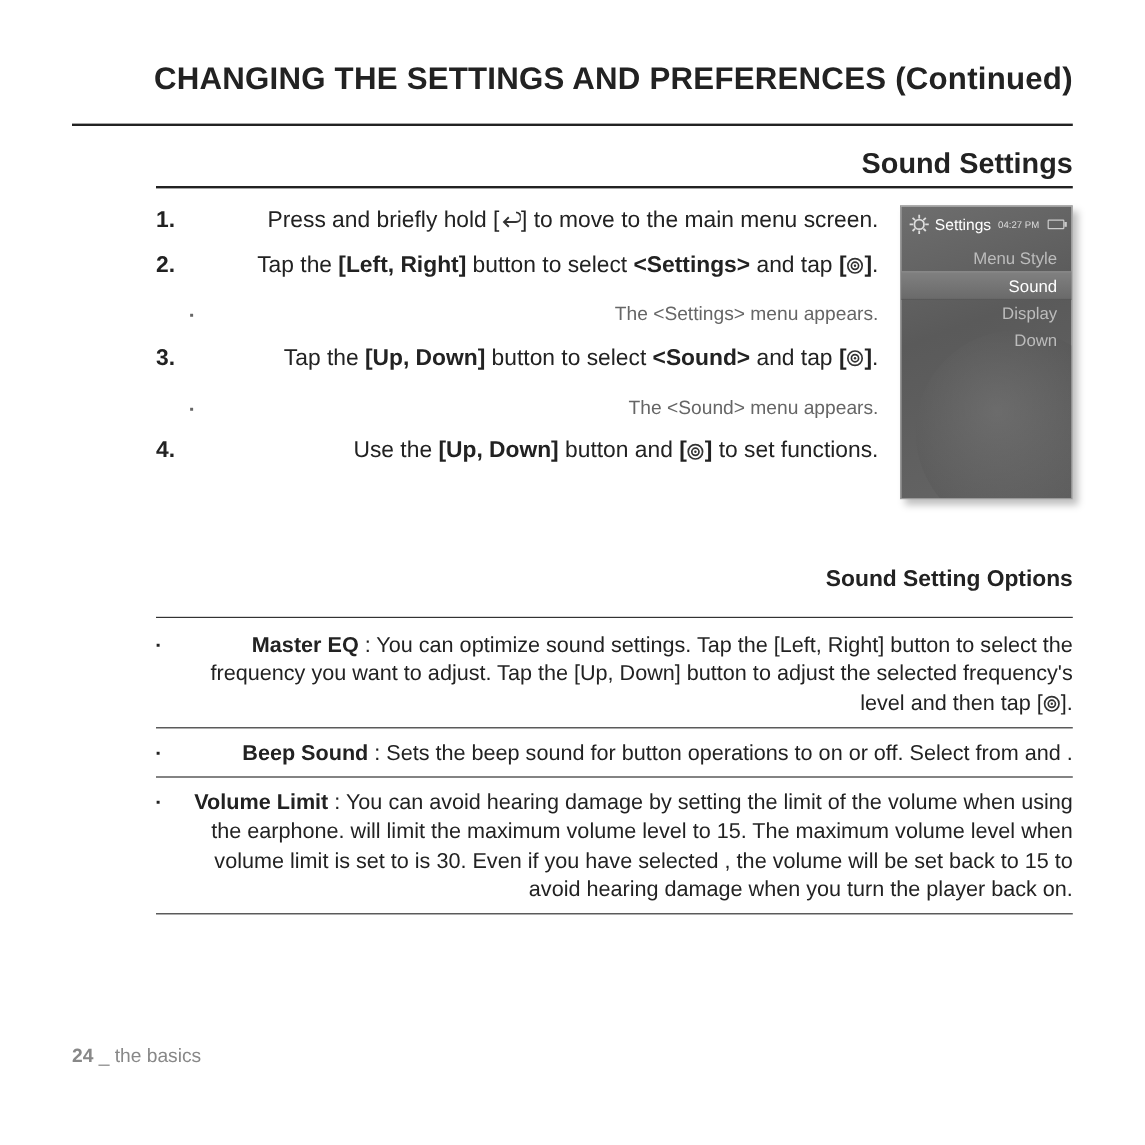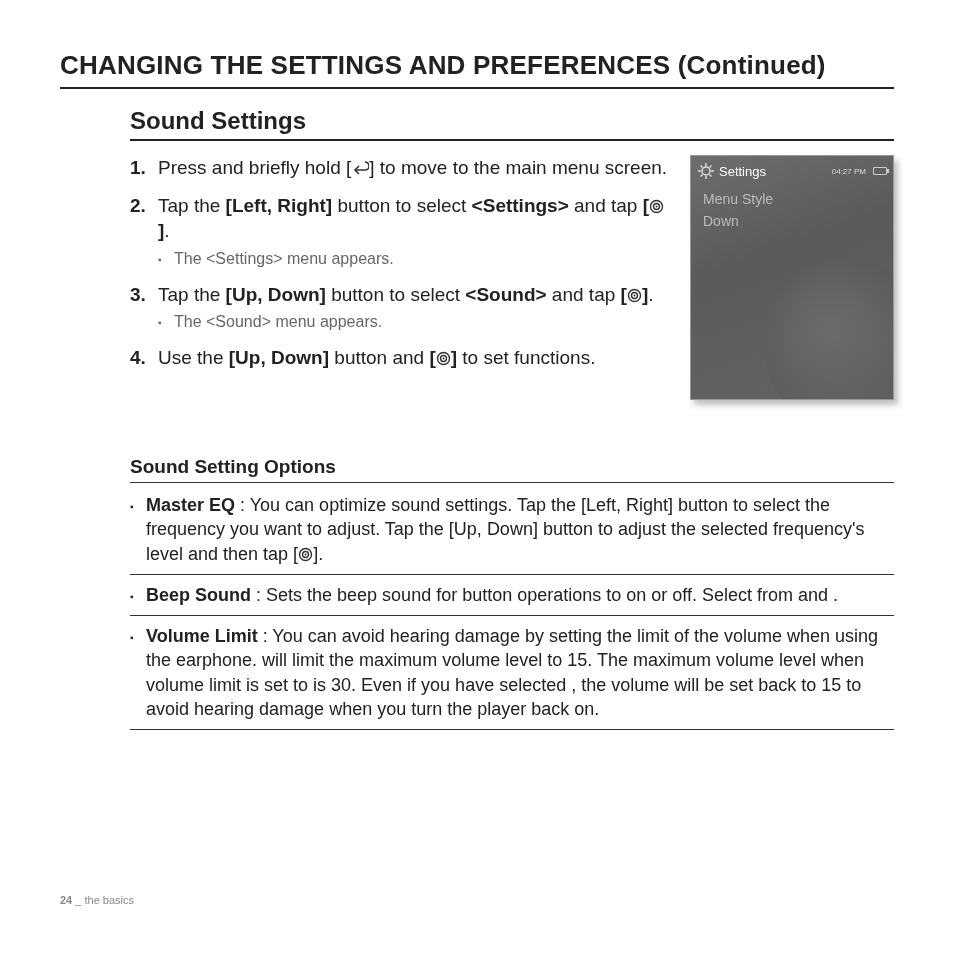--- a/index.html
+++ b/index.html
@@ -9,26 +9,28 @@
     width: 954px;
     height: 954px;
     padding: 50px 60px 40px 60px;
     position: relative;
     color: #222;
   }
   .page-title {
     font-size: 26px;
     font-weight: bold;
     border-bottom: 2px solid #222;
-    padding-bottom: 6px;
+    padding-bottom: 22px;
     margin-bottom: 18px;
     letter-spacing: 0.2px;
+    text-align: right;
   }
   .content {
     padding-left: 70px;
+    text-align: right;
   }
   .section-title {
     font-size: 24px;
     font-weight: bold;
     border-bottom: 2px solid #222;
     padding-bottom: 4px;
     margin-bottom: 14px;
   }
   .intro {
     font-size: 19px;
@@ -53,41 +55,41 @@
   }
   .step-num {
     position: absolute;
     left: 0;
     top: 0;
     font-weight: bold;
   }
   .sub {
     font-size: 16px;
     color: #666;
-    margin-top: 4px;
+    margin-top: 18px;
     padding-left: 16px;
     position: relative;
   }
   .sub::before {
     content: "▪";
     position: absolute;
     left: 0;
     font-size: 10px;
     top: 5px;
     color: #666;
   }
   .bold { font-weight: bold; }
   .icon-inline {
     display: inline-flex;
     align-items: center;
     vertical-align: middle;
   }
   
   .device {
-    width: 204px;
+    width: 144px;
     height: 245px;
     background: linear-gradient(160deg,#6e6e6e 0%, #5a5a5a 40%, #656565 100%);
     border: 1px solid #999;
     box-shadow: 4px 5px 6px rgba(0,0,0,0.25);
     position: relative;
     color: #d6d6d6;
     font-size: 13px;
     overflow: hidden;
   }
   .device::after{
@@ -127,21 +129,21 @@
     border-top: 1px solid rgba(255,255,255,0.25);
     border-bottom: 1px solid rgba(0,0,0,0.3);
   }
   
   .options-title {
     font-size: 19px;
     font-weight: bold;
     margin-top: 56px;
     margin-bottom: 10px;
     border-bottom: 1px solid #333;
-    padding-bottom: 4px;
+    padding-bottom: 20px;
   }
   .options {
     list-style: none;
   }
   .options li {
     position: relative;
     padding-left: 16px;
     font-size: 18px;
     line-height: 1.35;
     margin-bottom: 8px;
@@ -150,23 +152,23 @@
   }
   .options li::before {
     content: "▪";
     position: absolute;
     left: 0;
     font-size: 10px;
     top: 7px;
   }
   .footer {
     position: absolute;
-    bottom: 48px;
+    bottom: 64px;
     left: 60px;
-    font-size: 11px;
+    font-size: 16px;
     color: #888;
   }
   .footer .pn { font-weight: bold; color: #888; }
 </style>
 </head>
 <body>
 
 <h1 class="page-title">CHANGING THE SETTINGS AND PREFERENCES (Continued)</h1>
 
 <div class="content">
@@ -232,20 +234,22 @@
                 <line x1="12.5" y1="5.5" x2="14.5" y2="3.5"></line>
               </g>
             </svg>
         </span>
         <span class="dev-title">Settings</span>
         <span class="dev-time">04:27 PM</span>
         <span class="dev-batt"></span>
       </div>
       <div class="dev-list" id="dev-list">
           <div class="dev-item">Menu Style</div>
+          <div class="dev-item sel">Sound</div>
+          <div class="dev-item">Display</div>
           <div class="dev-item">Down</div>
         </div>
     </div>
   </div>
 
   <h3 class="options-title">Sound Setting Options</h3>
   <ul class="options" id="options-list">
       <li><span class="bold">Master EQ</span><span> : You can optimize sound settings. Tap the [Left, Right] button to select the frequency you want to adjust. Tap the [Up, Down] button to adjust the selected frequency's level and then tap [</span><span class="icon-inline">
           <svg width="15" height="15" viewBox="0 0 15 15" style="vertical-align:middle">
             <circle cx="7.5" cy="7.5" r="6" fill="none" stroke="#333" stroke-width="1.4"></circle>

